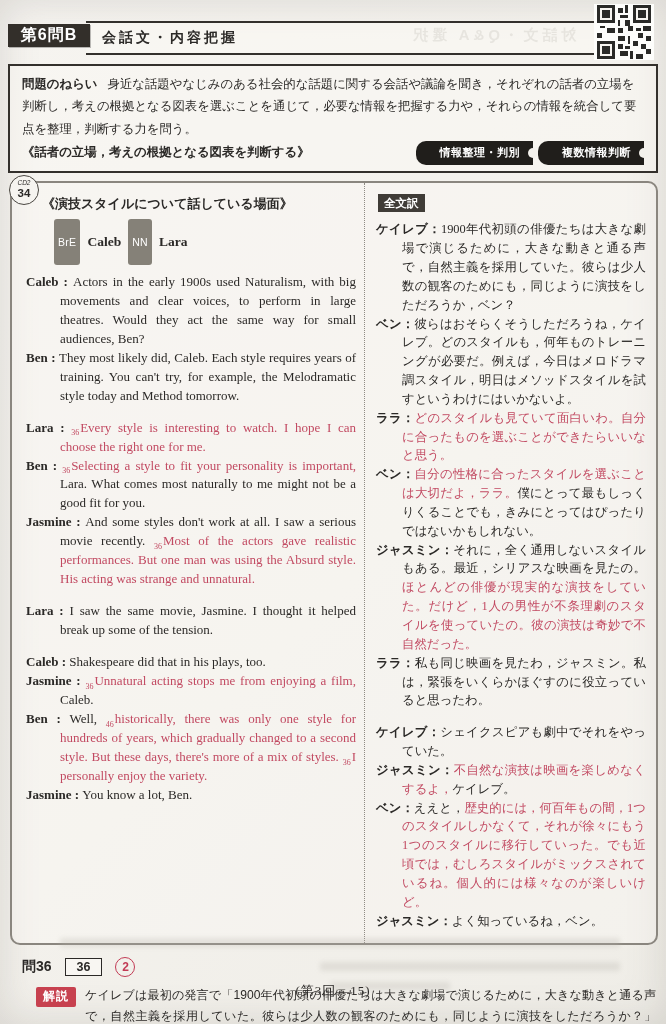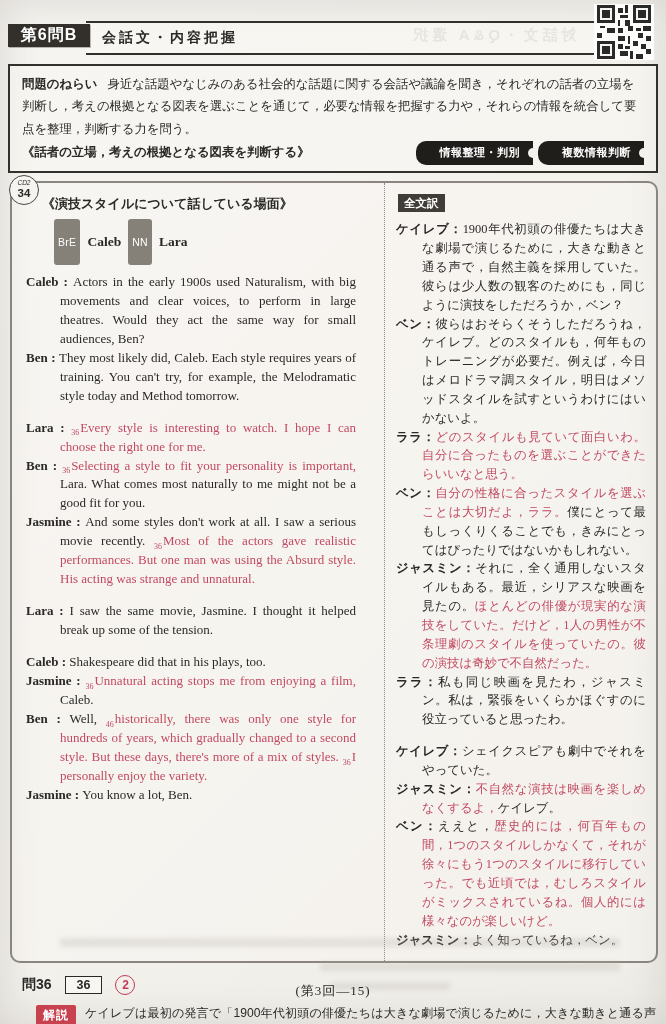--- a/index.html
+++ b/index.html
@@ -41,21 +41,21 @@
     position:relative;background:#201e1b;color:#fff;font-size:11px;font-weight:bold;
     padding:2px 13px 2px 24px;border-radius:10px 0 0 10px;letter-spacing:.5px;
   }
   .tagbadge::after{
     content:"";position:absolute;right:-5px;top:50%;transform:translateY(-50%);
     width:10px;height:10px;border-radius:50%;background:#f3f1ec;
   }
   
   .dialogue-box{
     position:relative;margin:8px 8px 0 10px;border:2px solid #8a867f;border-radius:10px;
-    display:flex;background:rgba(252,250,246,.35);gap:20px;
+    display:flex;background:rgba(252,250,246,.35);
   }
   .cd-icon{
     position:absolute;left:-3px;top:-8px;width:28px;height:28px;border:1.4px solid #4a4742;
     border-radius:50%;background:#f6f4f0;text-align:center;z-index:2;
   }
   .cd-icon .cd-lbl{display:block;font-style:italic;font-size:6.5px;line-height:8px;margin-top:3px;}
   .cd-icon .cd-num{display:block;font-size:11.5px;font-weight:bold;line-height:12px;}
   .col-en{width:352px;padding:12px 8px 12px 14px;box-sizing:border-box;}
   .col-ja{flex:1;border-left:1.6px dotted #8f8b84;padding:10px 10px 12px 11px;box-sizing:border-box;}
   .scene-title{font-size:13px;font-weight:bold;margin:0 0 6px 16px;}

